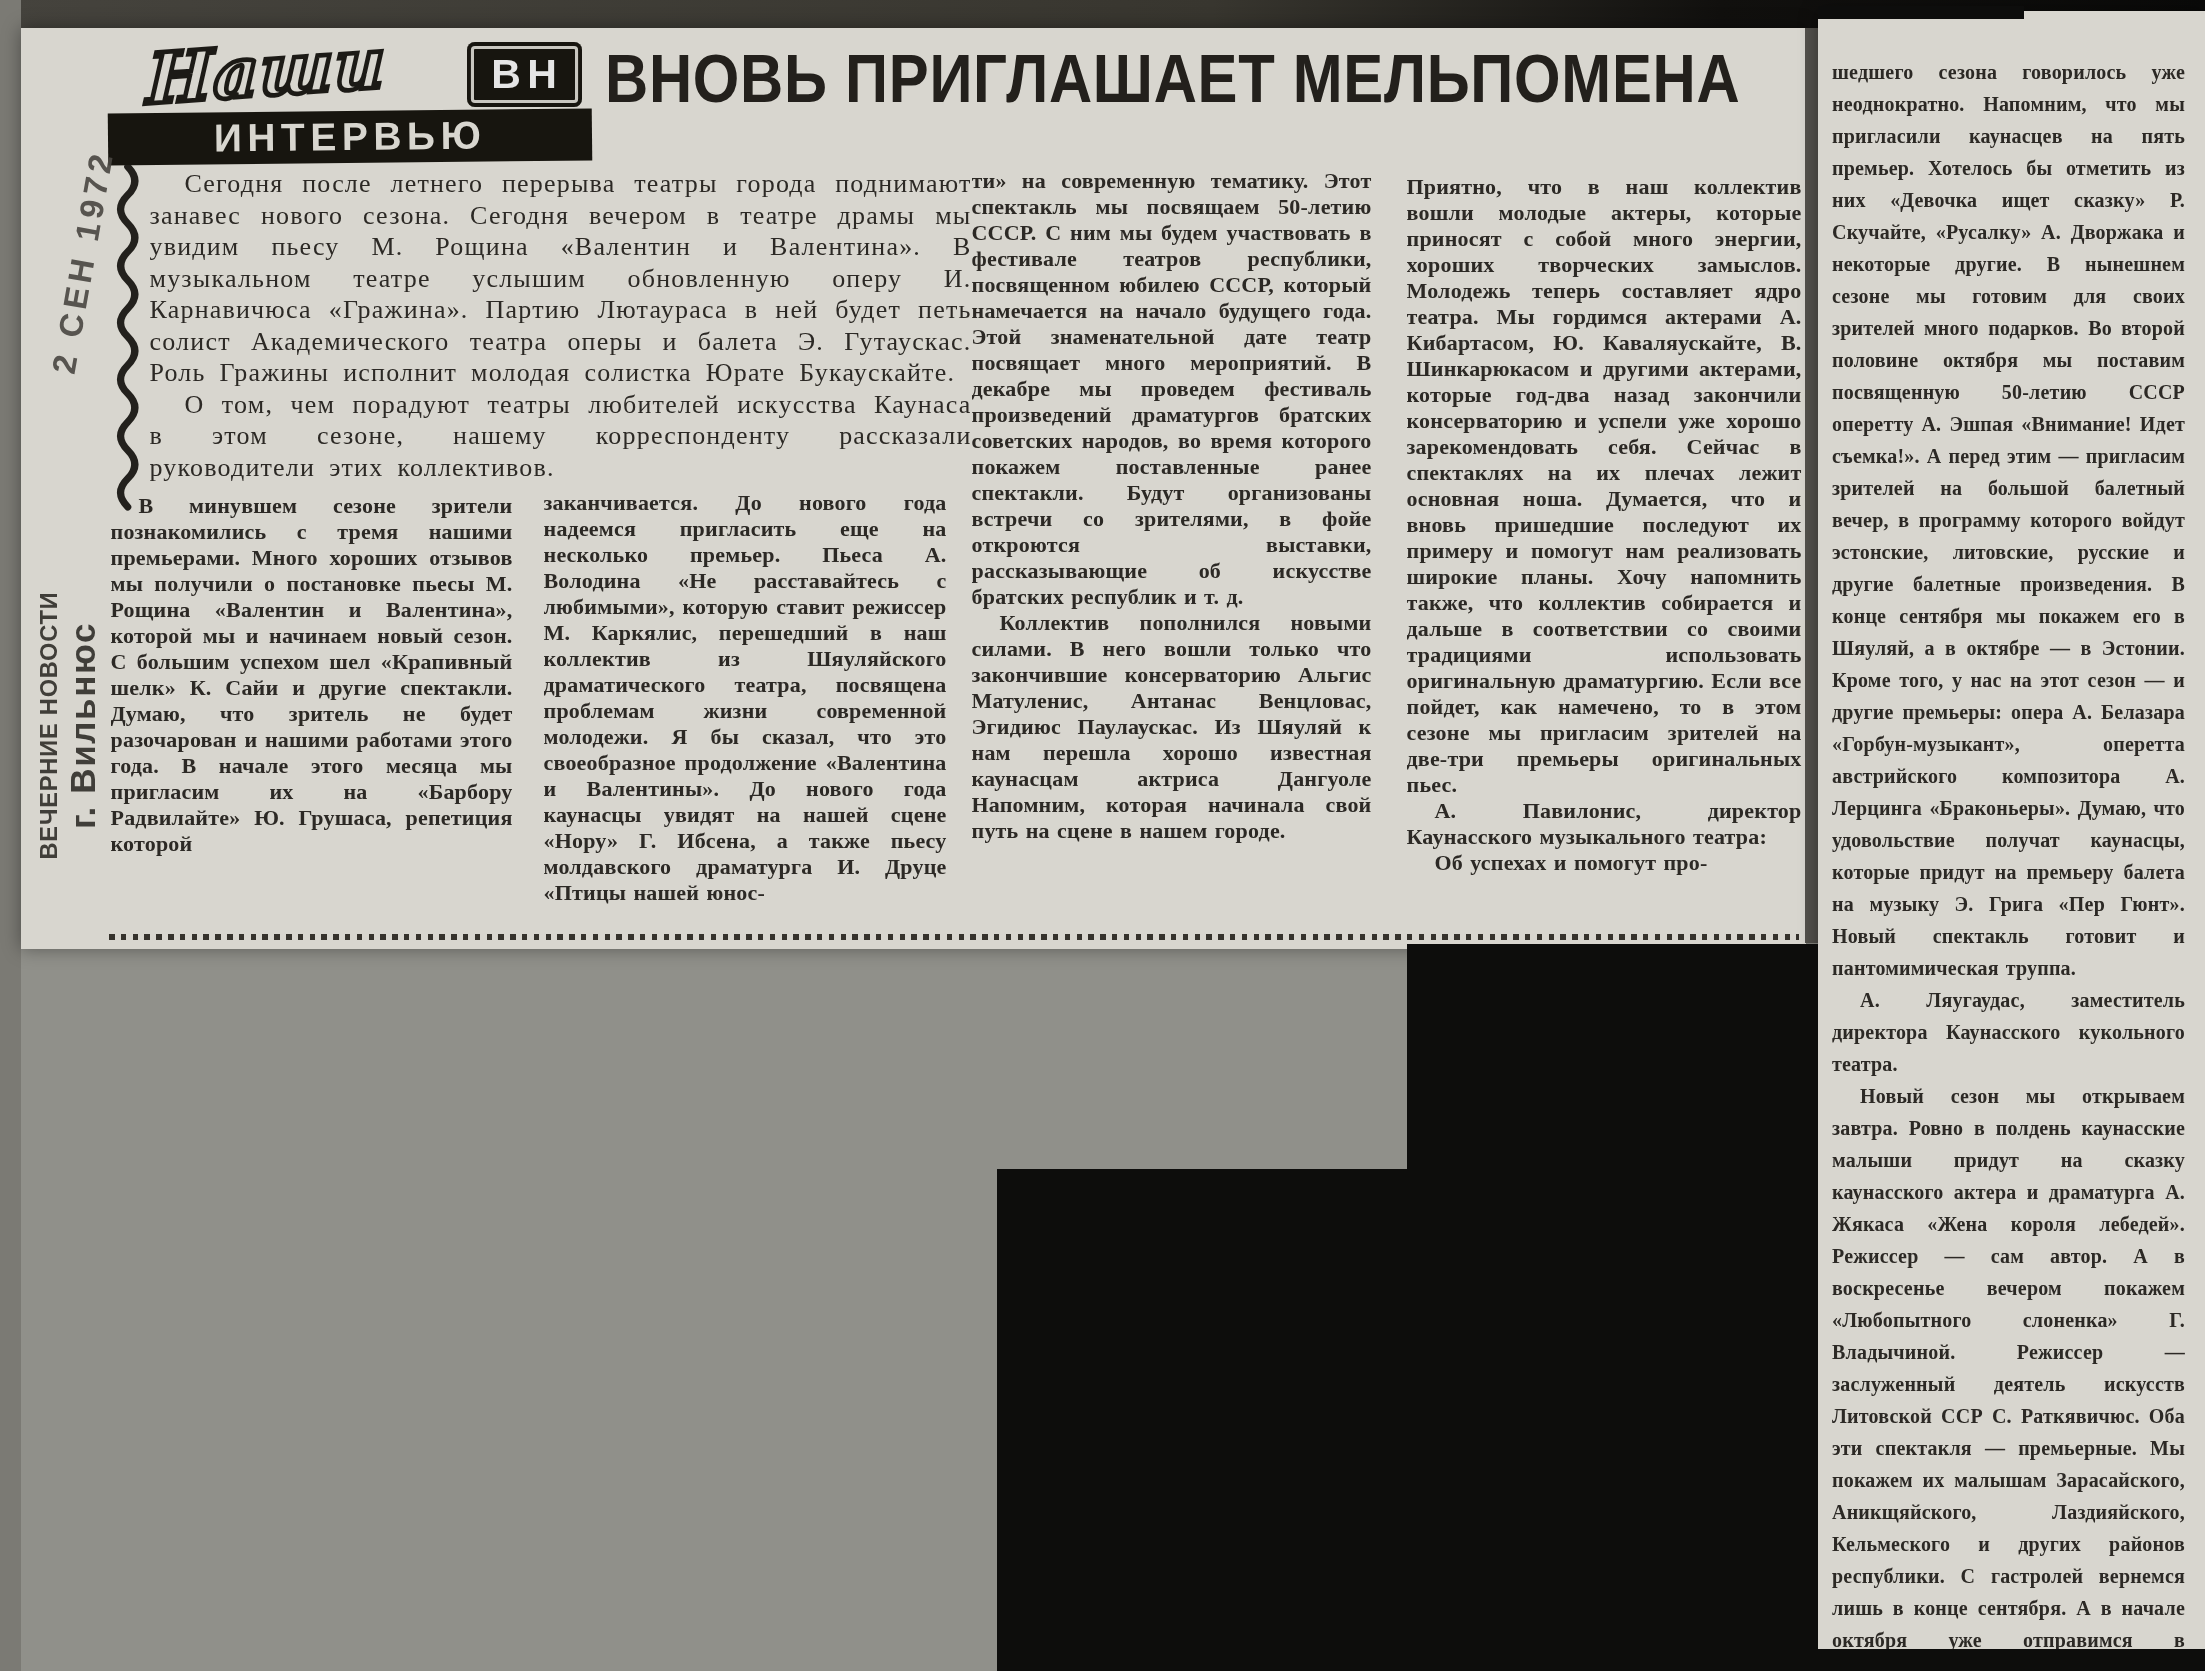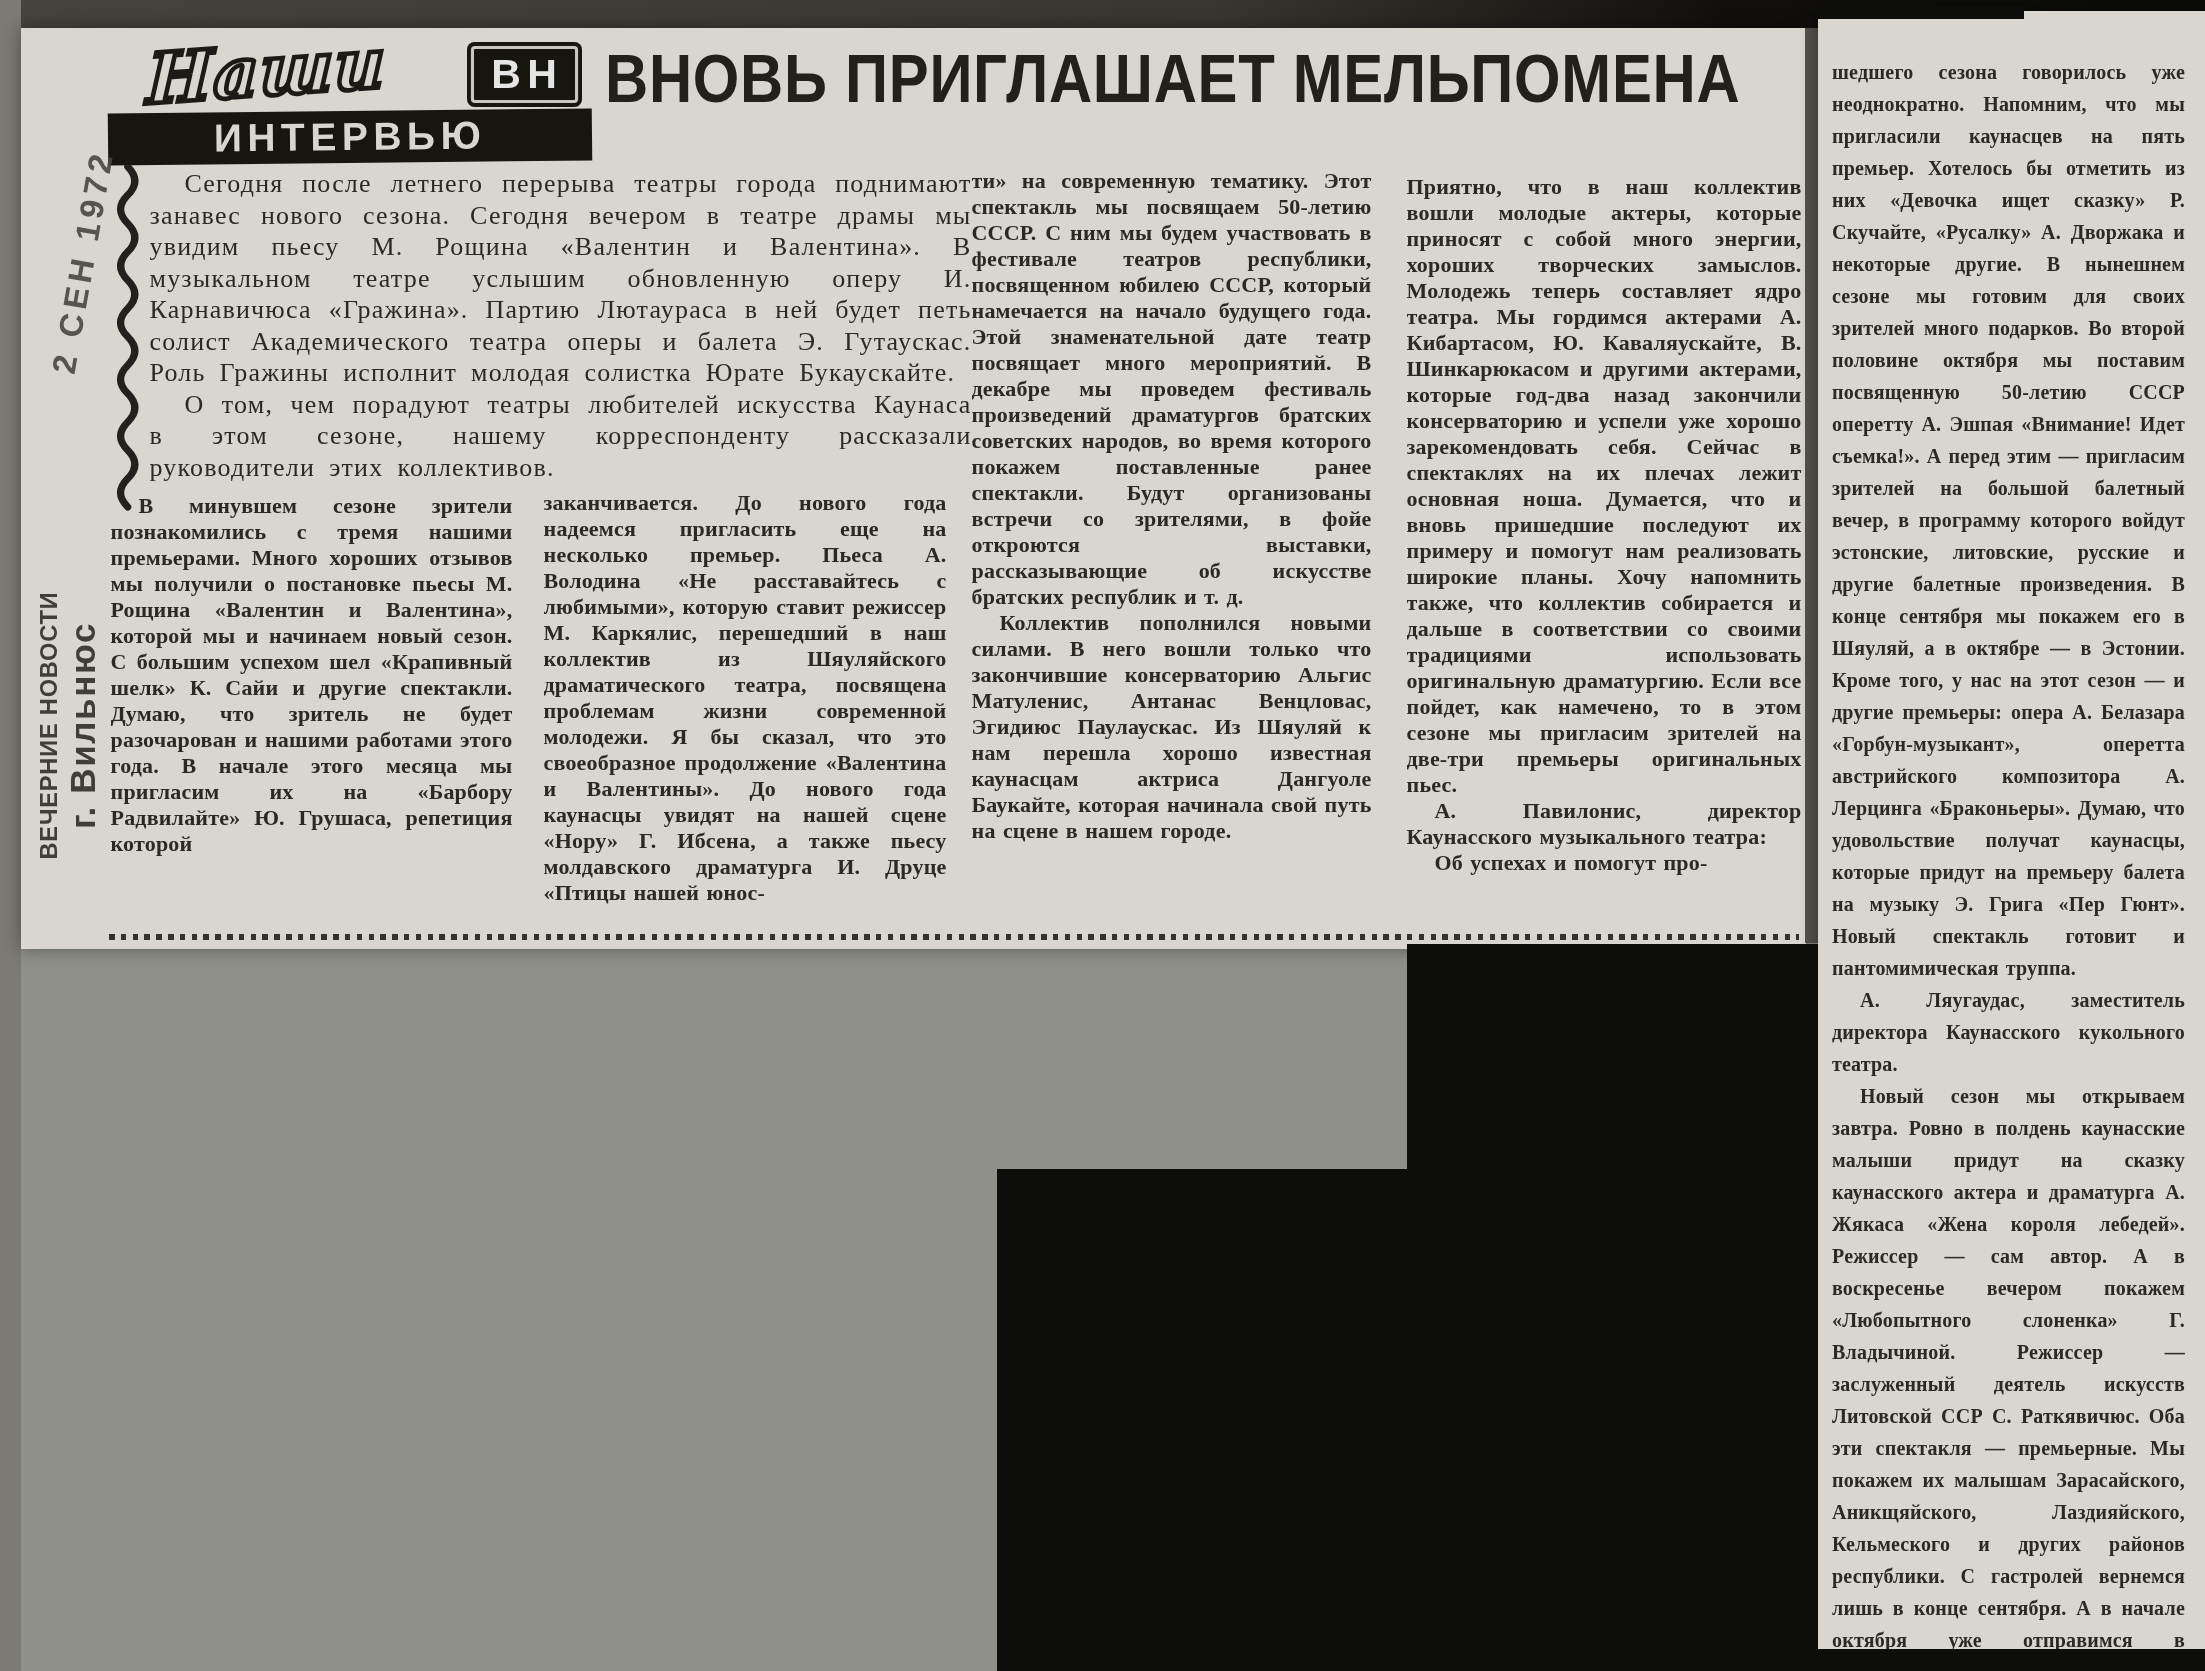--- a/index.html
+++ b/index.html
@@ -95,21 +95,21 @@
     <div class="abs col col-1">
       <p class="ind">В минувшем сезоне зрители познакомились с тремя нашими премьерами. Много хороших отзывов мы получили о постановке пьесы М. Рощина «Валентин и Валентина», которой мы и начинаем новый сезон. С большим успехом шел «Крапивный шелк» К. Сайи и другие спектакли. Думаю, что зритель не будет разочарован и нашими работами этого года. В начале этого месяца мы пригласим их на «Барбору Радвилайте» Ю. Грушаса, репетиция которой</p>
     </div>
 
     <div class="abs col col-2">
       <p>заканчивается. До нового года надеемся пригласить еще на несколько премьер. Пьеса А. Володина «Не расставайтесь с любимыми», которую ставит режиссер М. Каркялис, перешедший в наш коллектив из Шяуляйского драматического театра, посвящена проблемам жизни современной молодежи. Я бы сказал, что это своеобразное продолжение «Валентина и Валентины». До нового года каунасцы увидят на нашей сцене «Нору» Г. Ибсена, а также пьесу молдавского драматурга И. Друце «Птицы нашей юнос-</p>
     </div>
 
     <div class="abs col col-3">
       <p>ти» на современную тематику. Этот спектакль мы посвящаем 50-летию СССР. С ним мы будем участвовать в фестивале театров республики, посвященном юбилею СССР, который намечается на начало будущего года. Этой знаменательной дате театр посвящает много мероприятий. В декабре мы проведем фестиваль произведений драматургов братских советских народов, во время которого покажем поставленные ранее спектакли. Будут организованы встречи со зрителями, в фойе откроются выставки, рассказывающие об искусстве братских республик и т. д.</p>
-      <p class="ind">Коллектив пополнился новыми силами. В него вошли только что закончившие консерваторию Альгис Матуленис, Антанас Венцловас, Эгидиюс Паулаускас. Из Шяуляй к нам перешла хорошо известная каунасцам актриса Дангуоле Баукайте, которая начинала свой путь на сцене в нашем городе.</p>
+      <p class="ind">Коллектив пополнился новыми силами. В него вошли только что закончившие консерваторию Альгис Матуленис, Антанас Венцловас, Эгидиюс Паулаускас. Из Шяуляй к нам перешла хорошо известная каунасцам актриса Дангуоле Напомним, которая начинала свой путь на сцене в нашем городе.</p>
     </div>
 
     <div class="abs col col-4">
       <p>Приятно, что в наш коллектив вошли молодые актеры, которые приносят с собой много энергии, хороших творческих замыслов. Молодежь теперь составляет ядро театра. Мы гордимся актерами А. Кибартасом, Ю. Каваляускайте, В. Шинкарюкасом и другими актерами, которые год-два назад закончили консерваторию и успели уже хорошо зарекомендовать себя. Сейчас в спектаклях на их плечах лежит основная ноша. Думается, что и вновь пришедшие последуют их примеру и помогут нам реализовать широкие планы. Хочу напомнить также, что коллектив собирается и дальше в соответствии со своими традициями использовать оригинальную драматургию. Если все пойдет, как намечено, то в этом сезоне мы пригласим зрителей на две-три премьеры оригинальных пьес.</p>
       <p class="ind">А. Павилонис, директор Каунасского музыкального театра:</p>
       <p class="ind">Об успехах и помогут про-</p>
     </div>
 
     <div class="abs dotted"></div>
   </div>

